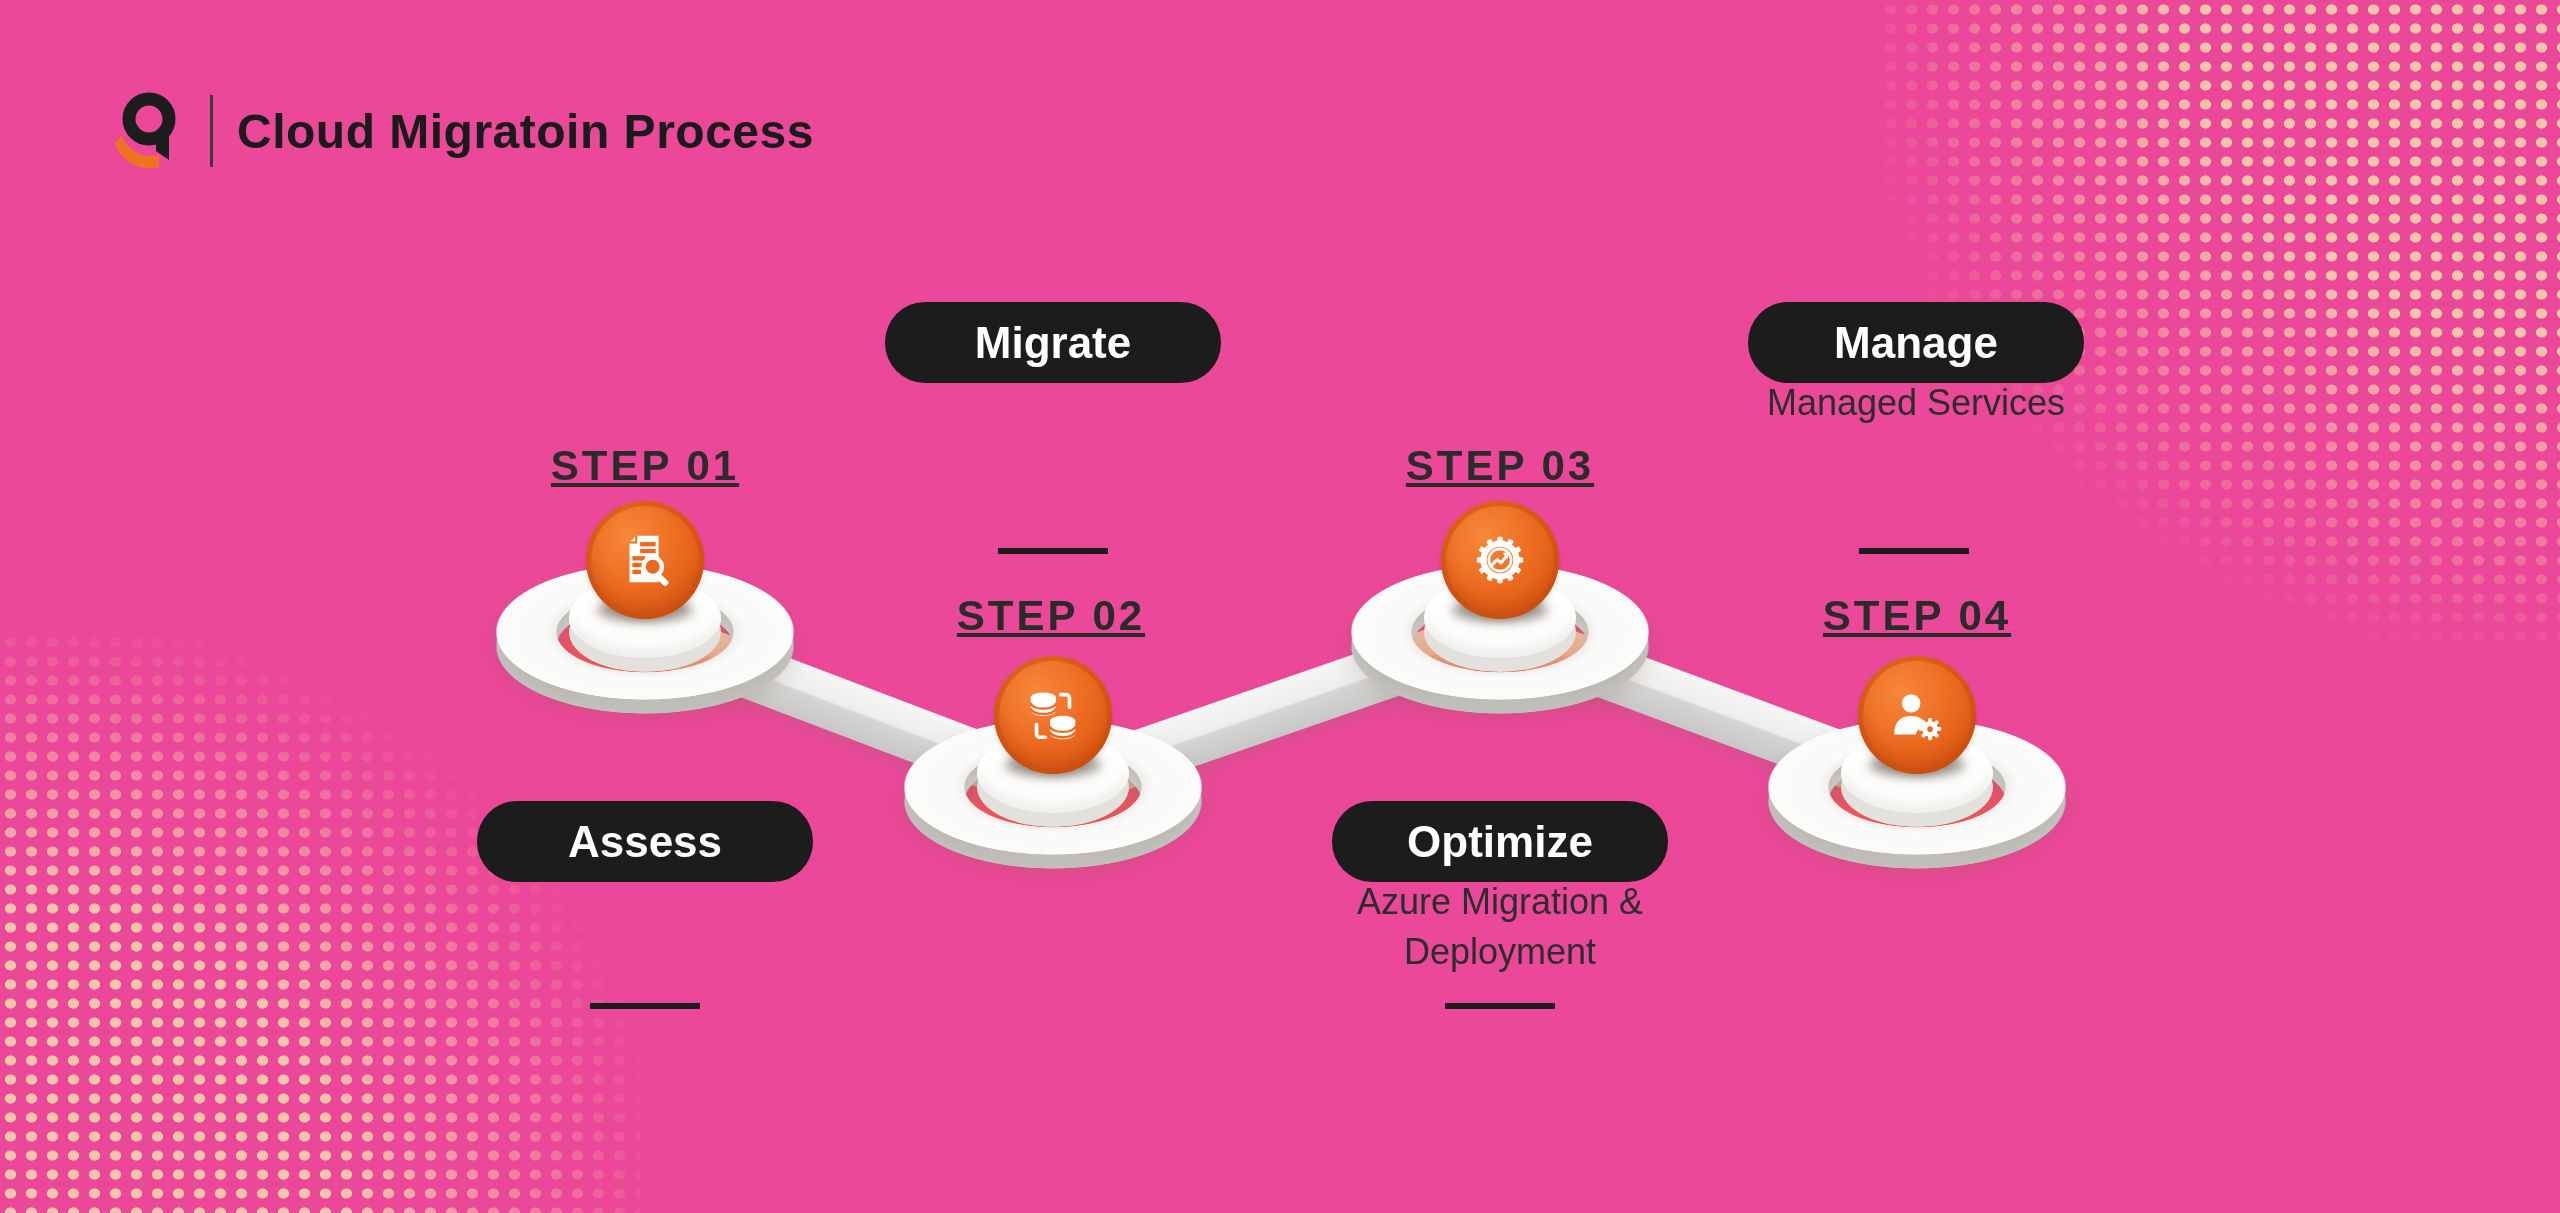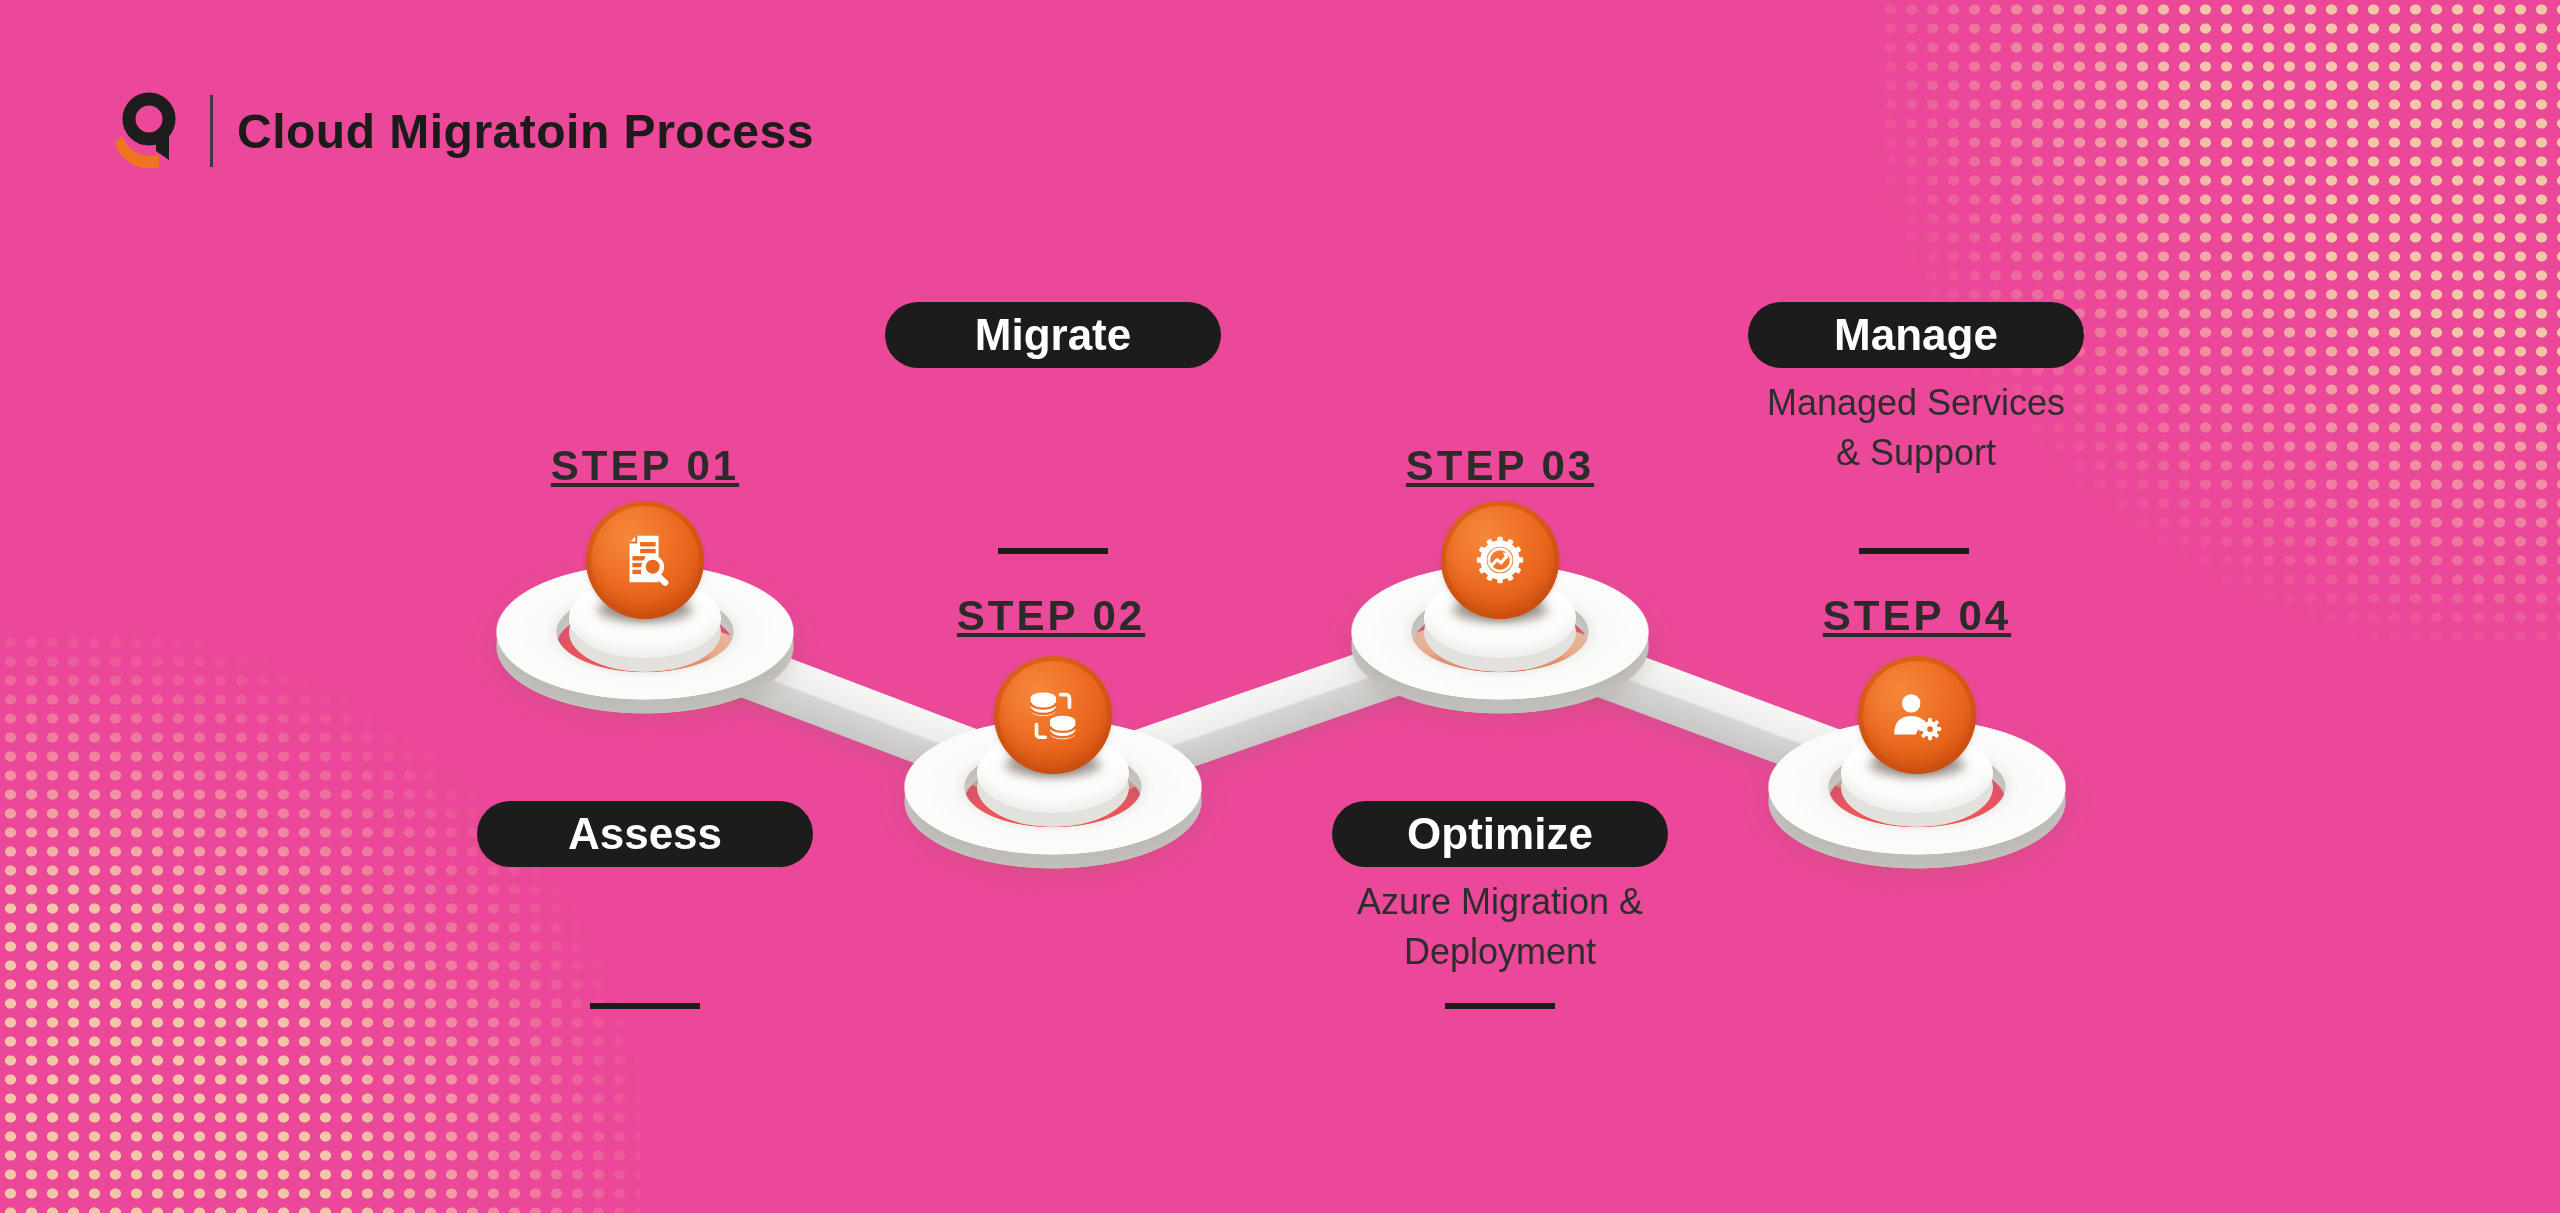--- a/index.html
+++ b/index.html
@@ -84,21 +84,21 @@
 
   
   .step-label{
     position:absolute;transform:translateX(-50%);
     font-size:42px;font-weight:700;letter-spacing:3px;color:#2b2b2b;white-space:nowrap;
     z-index:3;
     text-decoration:underline;
   }
   .pill{
     position:absolute;transform:translateX(-50%);
-    width:336px;height:66px;border-radius:40px;background:#1c1c1c;
+    width:336px;height:81px;border-radius:40px;background:#1c1c1c;
     color:#ffffff;font-size:44px;font-weight:700;
     display:flex;align-items:center;justify-content:center;
     z-index:3;white-space:nowrap;
   }
   .desc{
     position:absolute;transform:translateX(-50%);
     font-size:36px;line-height:50px;color:#2d2d2d;text-align:center;
     z-index:3;white-space:nowrap;
   }
   .desc span{display:block;}
@@ -238,21 +238,20 @@
   <div class="step-label" style="left:1051px;top:592px;">STEP 02</div>
   <div class="step-label" style="left:1500px;top:442px;">STEP 03</div>
   <div class="step-label" style="left:1917px;top:592px;">STEP 04</div>
 
   <div class="pill" style="left:1053px;top:302px;">Migrate</div>
   <div class="dash" style="left:1053px;top:548px;"></div>
 
   <div class="pill" style="left:1916px;top:302px;">Manage</div>
   <div class="desc" style="left:1916px;top:378px;">
     <span>Managed Services</span>
-    <span>&amp; Support</span>
   </div>
   <div class="dash" style="left:1914px;top:548px;"></div>
 
   <div class="pill" style="left:645px;top:801px;">Assess</div>
   <div class="desc" style="left:645px;top:877px;">
   </div>
   <div class="dash" style="left:645px;top:1003px;"></div>
 
   <div class="pill" style="left:1500px;top:801px;">Optimize</div>
   <div class="desc" style="left:1500px;top:877px;">

